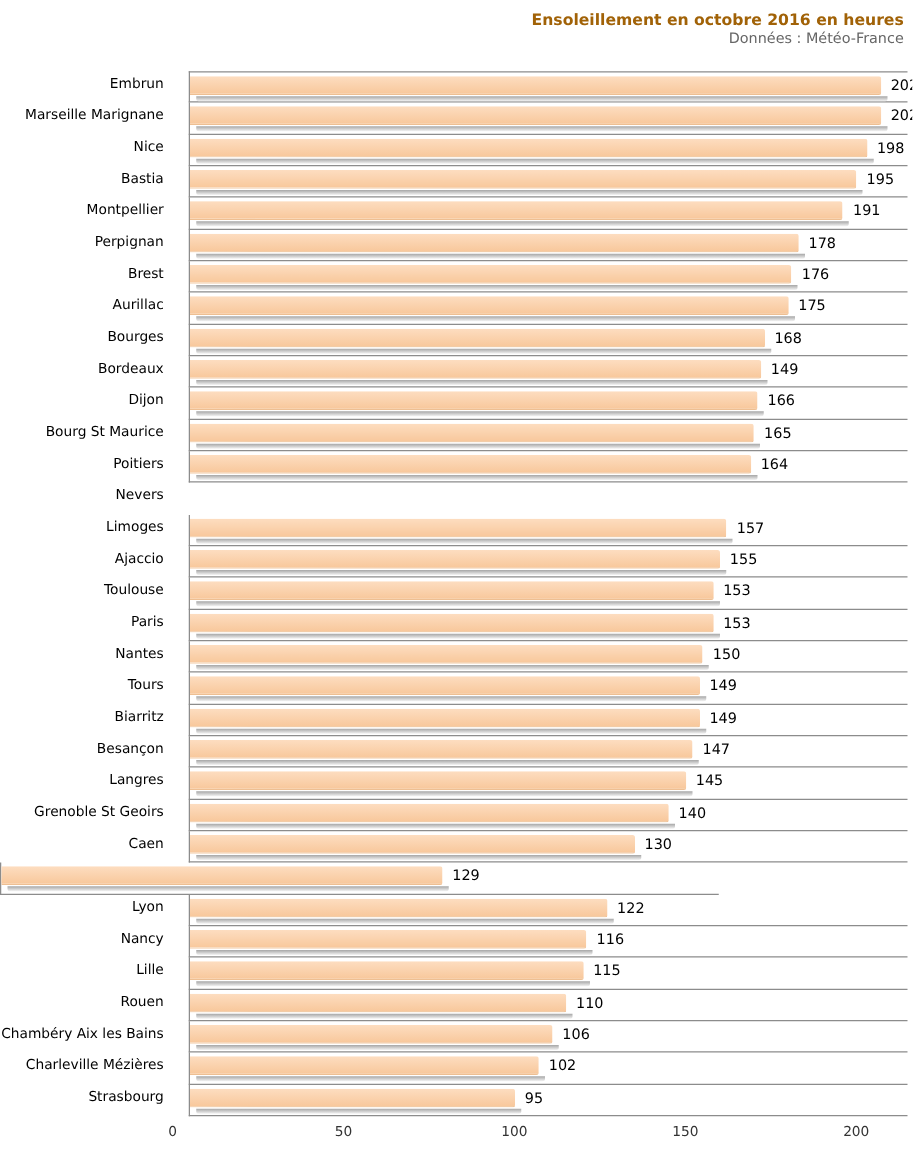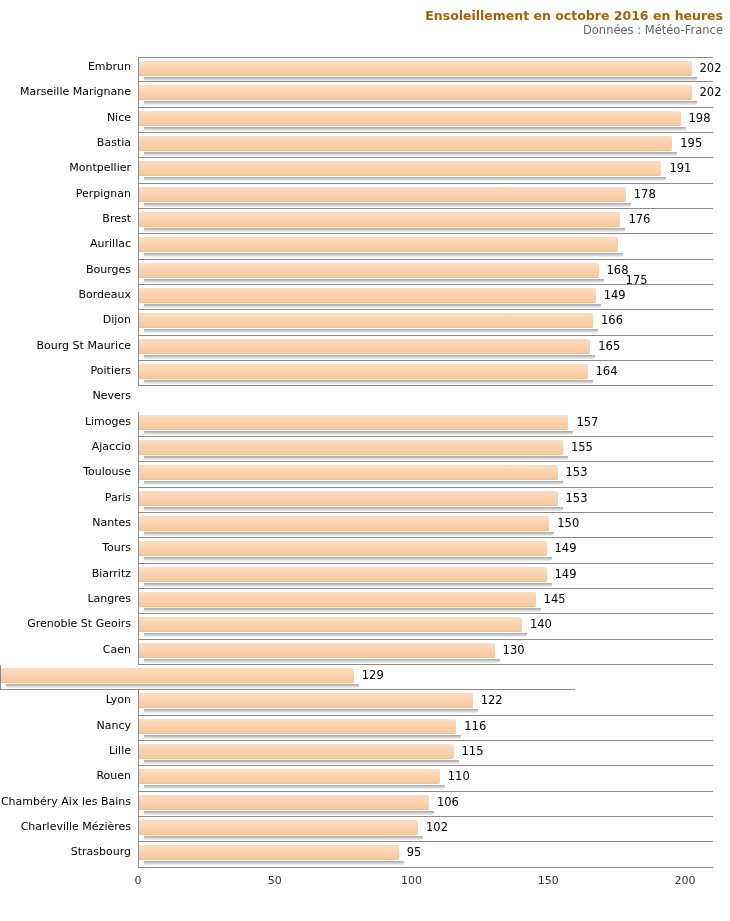--- a/index.html
+++ b/index.html
@@ -20,21 +20,21 @@
   }
   .chart-subtitle {
     font-size:11.5px; color:#666;
     line-height:14px;
   }
   .plot {
     position:absolute; top:57px; left:0;
   }
   .row { display:flex; height:25.33px; }
   .label-cell {
-    width:131px; padding-right:7px;
+    width:131px; padding-right:20px;
     text-align:right;
     font-size:11px; line-height:20px; color:#000;
     white-space:nowrap;
   }
   .bar-cell {
     position:relative; width:575px;
     border-left:1px solid #8c8c8c;
     border-bottom:1px solid #8c8c8c;
     box-sizing:border-box;
     padding-left:28px;
@@ -128,21 +128,21 @@
             <div class="bar" style="width: 481.4px;"></div>
             <div class="bar-shadow" style="width: 481.4px;"></div>
             <div class="value-label" style="left: 489.4px;">176</div>
           </div>
         </div>
         <div class="row">
           <div class="label-cell">Aurillac</div>
           <div class="bar-cell">
             <div class="bar" style="width: 478.6px;"></div>
             <div class="bar-shadow" style="width: 478.6px;"></div>
-            <div class="value-label" style="left: 486.6px; margin-top: 36px;">175</div>
+            <div class="value-label" style="left: 486.6px;">175</div>
           </div>
         </div>
         <div class="row">
           <div class="label-cell">Bourges</div>
           <div class="bar-cell">
             <div class="bar" style="width: 459.5px;"></div>
             <div class="bar-shadow" style="width: 459.5px;"></div>
             <div class="value-label" style="left: 467.5px;">168</div>
           </div>
         </div>
@@ -228,20 +228,28 @@
             <div class="bar-shadow" style="width: 407.5px;"></div>
             <div class="value-label" style="left: 415.5px;">149</div>
           </div>
         </div>
         <div class="row">
           <div class="label-cell">Biarritz</div>
           <div class="bar-cell">
             <div class="bar" style="width: 407.5px;"></div>
             <div class="bar-shadow" style="width: 407.5px;"></div>
             <div class="value-label" style="left: 415.5px;">149</div>
+          </div>
+        </div>
+        <div class="row">
+          <div class="label-cell">Besançon</div>
+          <div class="bar-cell">
+            <div class="bar" style="width: 402px;"></div>
+            <div class="bar-shadow" style="width: 402px;"></div>
+            <div class="value-label" style="left: 410px;">147</div>
           </div>
         </div>
         <div class="row">
           <div class="label-cell">Langres</div>
           <div class="bar-cell">
             <div class="bar" style="width: 396.6px;"></div>
             <div class="bar-shadow" style="width: 396.6px;"></div>
             <div class="value-label" style="left: 404.6px;">145</div>
           </div>
         </div>

